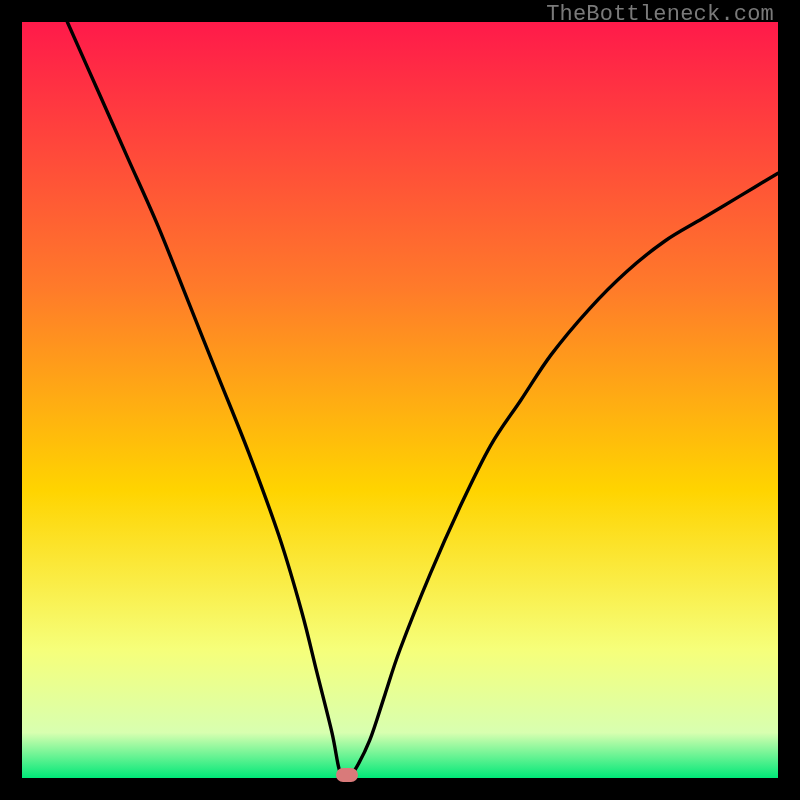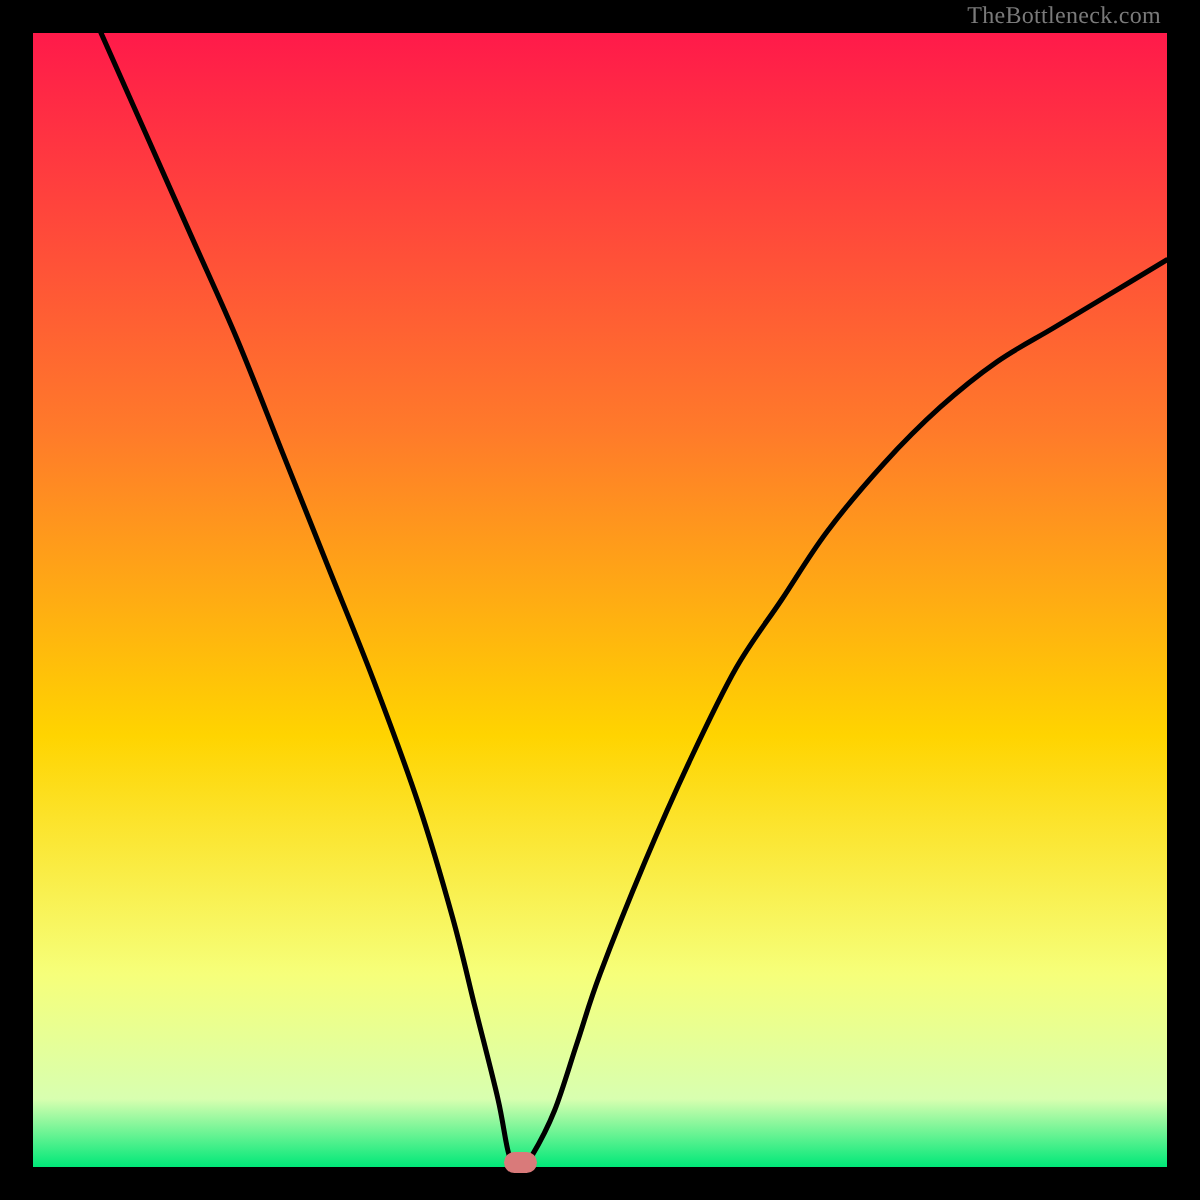--- a/index.html
+++ b/index.html
@@ -29,22 +29,22 @@
     position: absolute;
     left: 0;
     top: 0;
     width: 100%;
     height: 100%;
   }
   .watermark {
     position: absolute;
     top: 2px;
     right: 26px;
-    font-family: Liberation Serif, serif;
-    font-size: 16px;
+    font-family: Liberation Mono, monospace;
+    font-size: 22px;
     color: #7a7a7a;
     letter-spacing: 0.2px;
   }
   svg.curve {
     position: absolute;
     left: 0;
     top: 0;
     width: 100%;
     height: 100%;
   }

